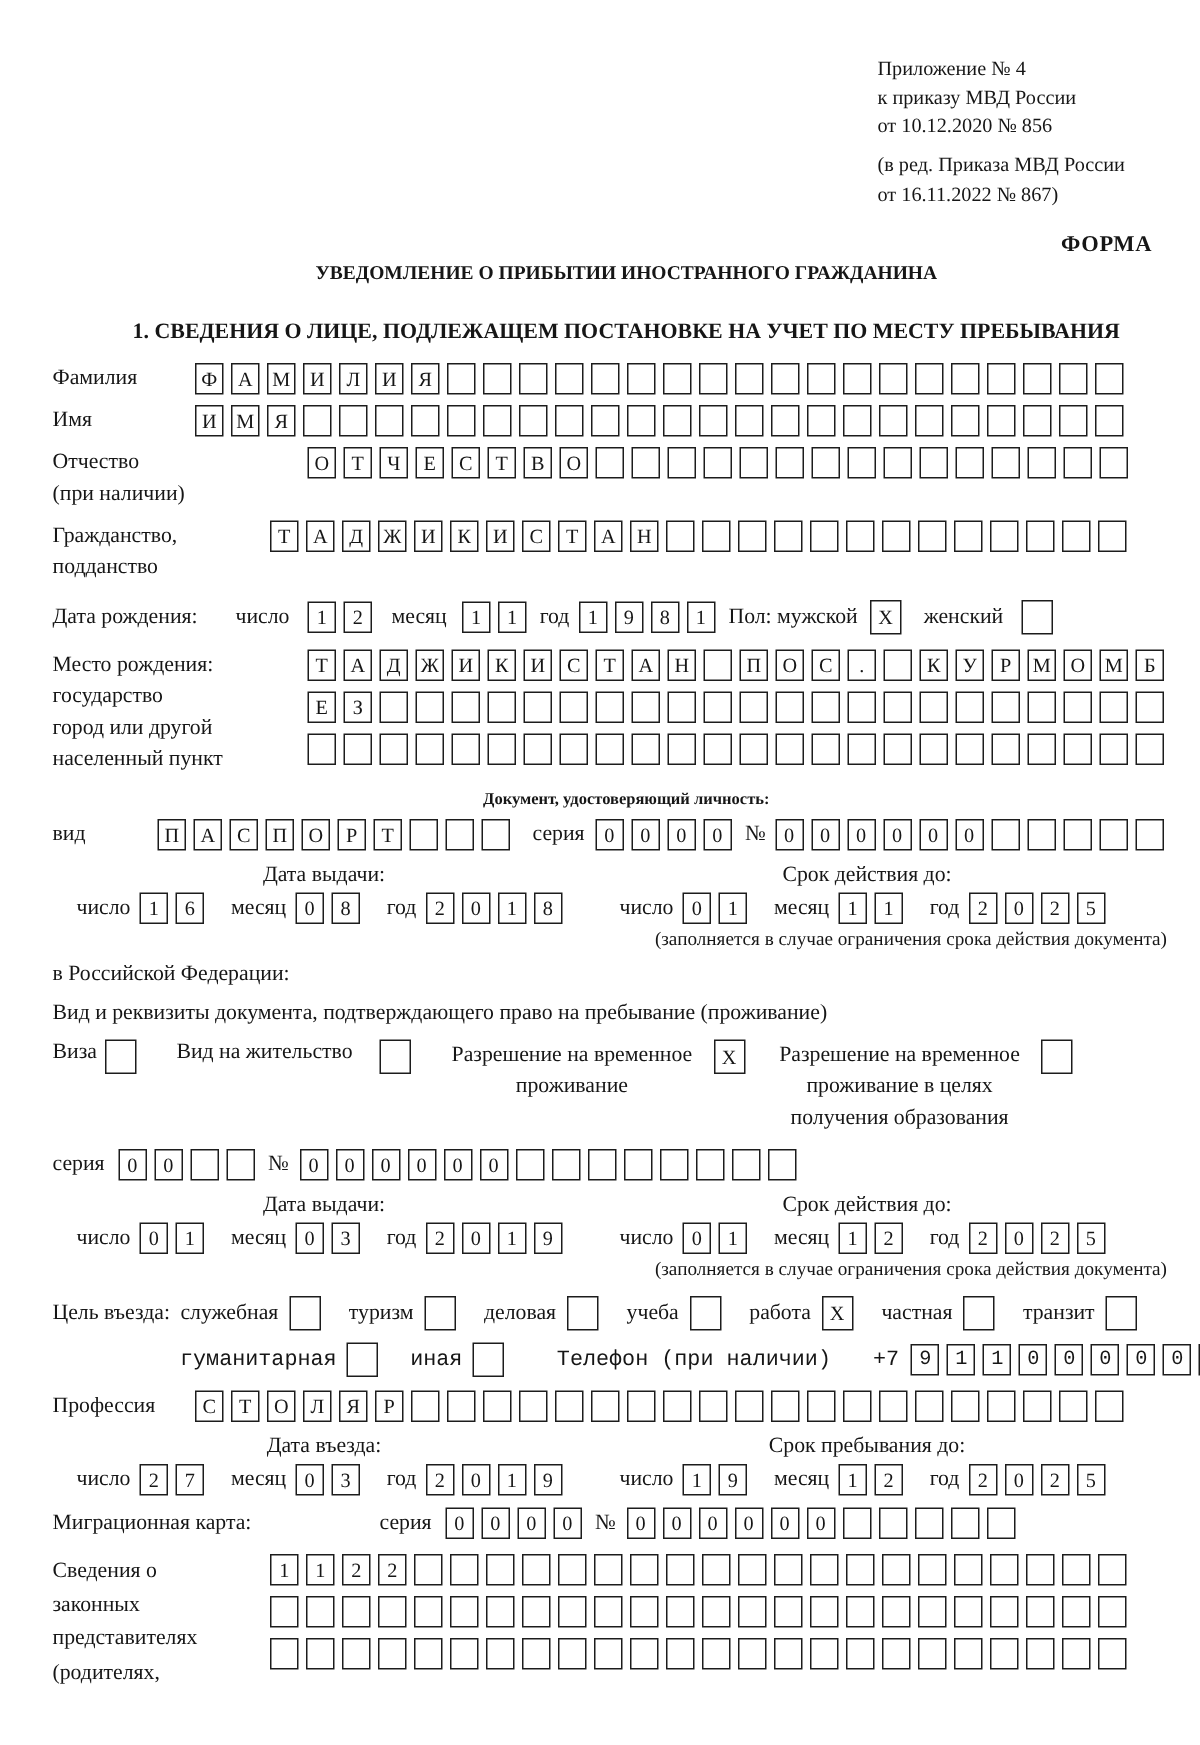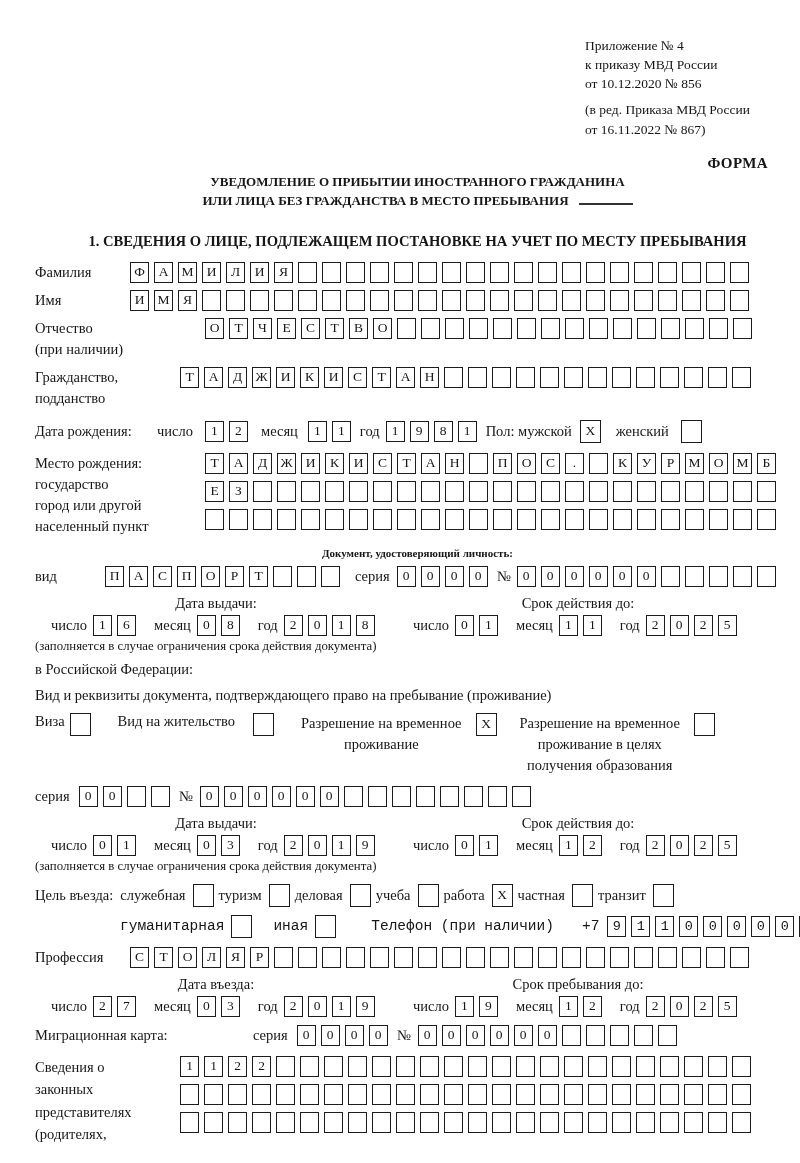--- a/index.html
+++ b/index.html
@@ -42,44 +42,43 @@
 
   .center-head { text-align:center; font-weight:700; margin-top:10px; font-size:11px; }
 
   
   .datecols { display:flex; margin-top:8px; }
   .dcol { width:362px; flex:none; }
   .dtitle { text-align:center; margin-bottom:3px; }
   .drow { display:flex; align-items:center; padding-left:16px; }
   .drow .dlbl { margin-right:6px; flex:none; }
   .drow .cells { margin-right:13px; }
-  .note { text-align:left; font-size:12.8px; margin-top:3px; padding-right:32px; }
-
-  .opt { display:flex; align-items:center; margin-left:0; }
+  .note { text-align:right; font-size:12.8px; margin-top:3px; padding-right:22px; }
+
+  .opt { display:flex; align-items:center; margin-left:14px; }
   .opt > .olbl { margin-right:7px; }
   .permtxt { text-align:center; line-height:1.45; flex:none; }
 </style>
 </head>
 <body>
 
 <div class="page">
 
   <div class="hdr">
     <div>Приложение № 4</div>
     <div>к приказу МВД России</div>
     <div>от 10.12.2020 № 856</div>
     <div class="sub">(в ред. Приказа МВД России</div>
     <div>от 16.11.2022 № 867)</div>
   </div>
 
   <div class="forma">ФОРМА</div>
 
   <div class="title">
     <div>УВЕДОМЛЕНИЕ О ПРИБЫТИИ ИНОСТРАННОГО ГРАЖДАНИНА</div>
-    <div><span>ИЛИ ЛИЦА БЕЗ ГРАЖДАНСТВА В МЕСТО ПРЕБЫВАНИЯ</span><span class="blank"></span></div>
   </div>
 
   <div class="sec">1. СВЕДЕНИЯ О ЛИЦЕ, ПОДЛЕЖАЩЕМ ПОСТАНОВКЕ НА УЧЕТ ПО МЕСТУ ПРЕБЫВАНИЯ</div>
 
   <div class="body">
 
     <div class="frow">
       <span class="lbl w95">Фамилия</span>
       <span class="cells">
           <span class="cell">Ф</span>

